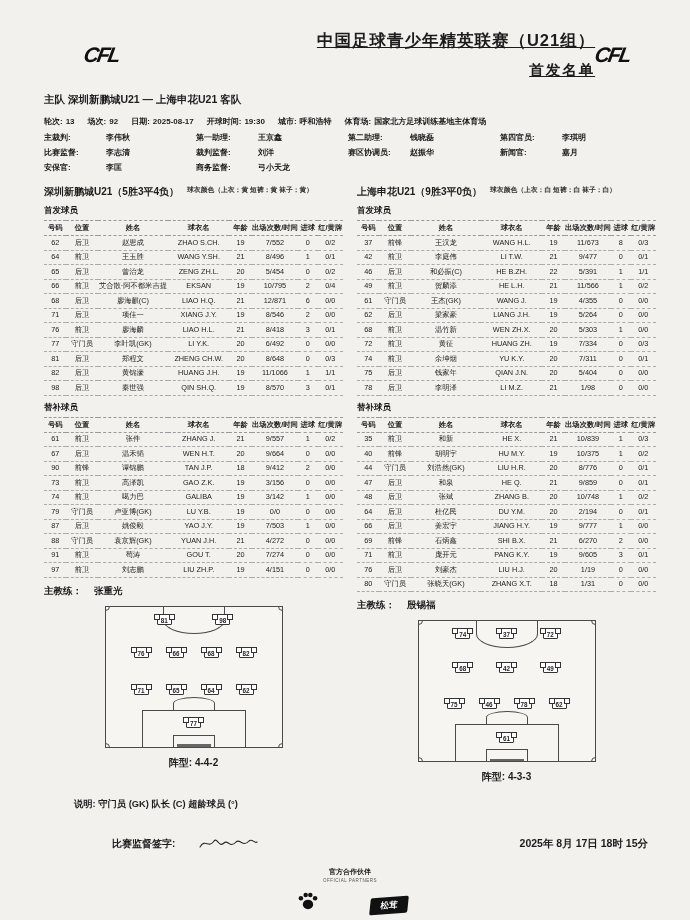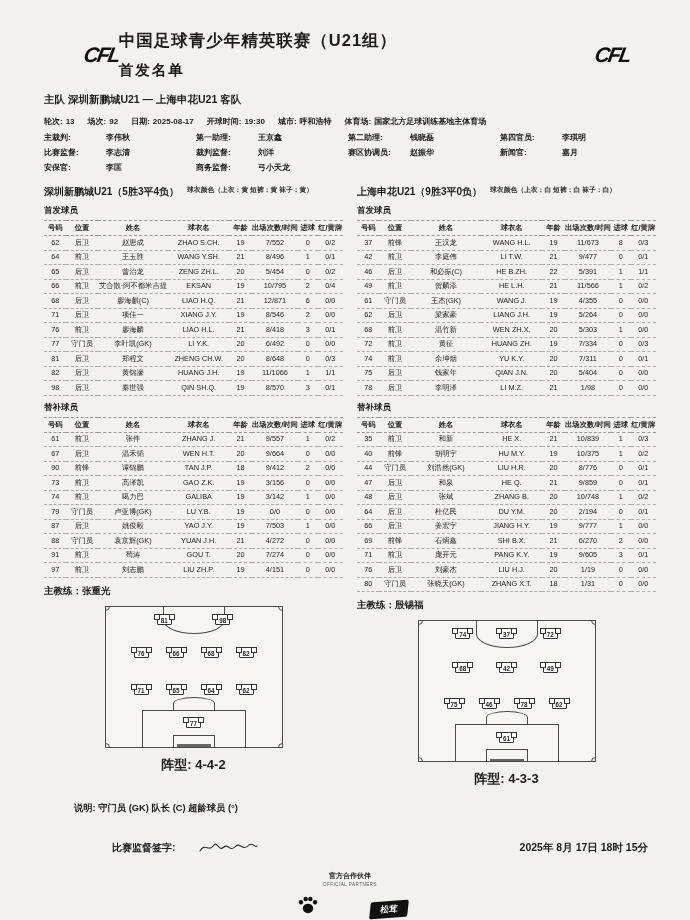--- a/index.html
+++ b/index.html
@@ -6,21 +6,21 @@
   html,body { width:690px; height:920px; }
   body {
     font-family:"Liberation Sans","DejaVu Sans",sans-serif;
     background:#f3f1ee; color:#1c1c1c;
     padding:24px 34px 0 44px; overflow:hidden;
   }
   
   .header { display:flex; align-items:center; padding:6px 26px 0 40px; }
   .cfl-logo { font-style:italic; font-weight:900; font-size:21px; letter-spacing:-2px;
     transform:skewX(-10deg); color:#111; white-space:nowrap; }
-  .title-block { flex:1; text-align:left; }
+  .title-block { flex:1; text-align:right;text-decoration:underline; }
   .title { font-size:16.5px; font-weight:bold; letter-spacing:1px; }
   .subtitle { font-size:14.5px; font-weight:bold; margin-top:9px; letter-spacing:2px; }
   
   .teams-line { margin-top:13px; font-size:10.5px; font-weight:bold; }
   .matchinfo { margin-top:9px; display:flex; font-size:8px; font-weight:600; flex-wrap:nowrap; }
   .matchinfo .pair { margin-right:13px; white-space:nowrap; }
   .matchinfo .plabel { margin-right:3px; }
   .officials { margin-top:3px; }
   .officials .orow { display:flex; font-size:8px; font-weight:600; line-height:15px;align-items:flex-end; }
   .officials .pair { width:152px; display:flex; }
@@ -33,21 +33,21 @@
   .kit { font-size:6.8px; font-weight:bold; color:#333; white-space:nowrap; }
   .sec-label { font-size:8.5px; font-weight:bold; margin-top:6px; }
   table { width:100%; border-collapse:collapse; table-layout:fixed; margin-top:3px; }
   th { font-size:7.3px; font-weight:bold; border-top:1px dashed #999; border-bottom:1px dashed #999;
        padding:2px 0; text-align:center; white-space:nowrap; }
   td { font-size:7.3px; text-align:center; border-bottom:1px dashed #aaa; padding:1.5px 0; line-height:10.5px;
        word-break:break-all; }
   col.c-num{width:7.5%} col.c-pos{width:10.5%} col.c-name{width:23.5%} col.c-jersey{width:20.5%}
   col.c-age{width:7.5%} col.c-apps{width:15.5%} col.c-goals{width:6.5%} col.c-cards{width:8.5%}
   .coach-line { font-size:9.5px; font-weight:bold; margin-top:7px; }
-  .coach-line .coach-name { margin-left:0; }
+  .coach-line .coach-name { margin-left:12px; }
   
   .pitch-wrap { margin-top:8px; }
   .pitch { position:relative; width:178px; height:142px; margin:0 auto;
     border:1.3px solid #4a4a4a; background:#f7f5f2; overflow:hidden; }
   .center-half { position:absolute; top:-1px; left:50%; transform:translateX(-50%);
     width:62px; height:28px; border:1.3px solid #4a4a4a; border-top:none;
     border-radius:0 0 62px 62px / 0 0 28px 28px; }
   .pen-box { position:absolute; bottom:-1px; left:50%; transform:translateX(-50%);
     width:104px; height:38px; border:1.3px solid #4a4a4a; border-bottom:none; }
   .goal-box { position:absolute; bottom:-1px; left:50%; transform:translateX(-50%);
@@ -62,21 +62,21 @@
   .corner { position:absolute; width:9px; height:9px; border:1px solid #4a4a4a; border-radius:50%; }
   .corner.bl{ left:-5px; bottom:-5px; } .corner.br{ right:-5px; bottom:-5px; }
   .corner.tl{ left:-5px; top:-5px; } .corner.tr{ right:-5px; top:-5px; }
   .frow { position:absolute; left:8px; right:8px; display:flex; justify-content:space-evenly; }
   .shirt { position:relative; width:15px; height:11px; background:#fff; border:1px solid #333;
     border-radius:2px 2px 1px 1px; font-size:6.3px; font-weight:bold; text-align:center;
     line-height:11px; color:#222; }
   .shirt::before,.shirt::after { content:""; position:absolute; top:-1px; width:4px; height:4px;
     background:#fff; border:1px solid #333; }
   .shirt::before{ left:-4px; } .shirt::after{ right:-4px; }
-  .formation-label { text-align:center; font-size:13px; font-weight:bold; margin-top:8px; }
+  .formation-label { text-align:center; font-size:10px; font-weight:bold; margin-top:8px; }
   
   .note { margin:14px 0 0 30px; font-size:9.3px; font-weight:bold; }
   .sign-row { display:flex; align-items:center; margin:24px 8px 0 68px; }
   .sign-label { font-size:10px; font-weight:bold; }
   .signature-svg { margin-left:22px; }
   .datetime { margin-left:auto; font-size:10.5px; font-weight:bold; }
   .footer { text-align:center; margin-top:14px; }
   .partners-cn { font-size:7px; font-weight:bold; }
   .partners-en { font-size:4.5px; color:#555; letter-spacing:.5px; margin-top:1px; }
   .logos { display:flex; justify-content:center; align-items:flex-start; gap:46px; margin-top:8px; }

